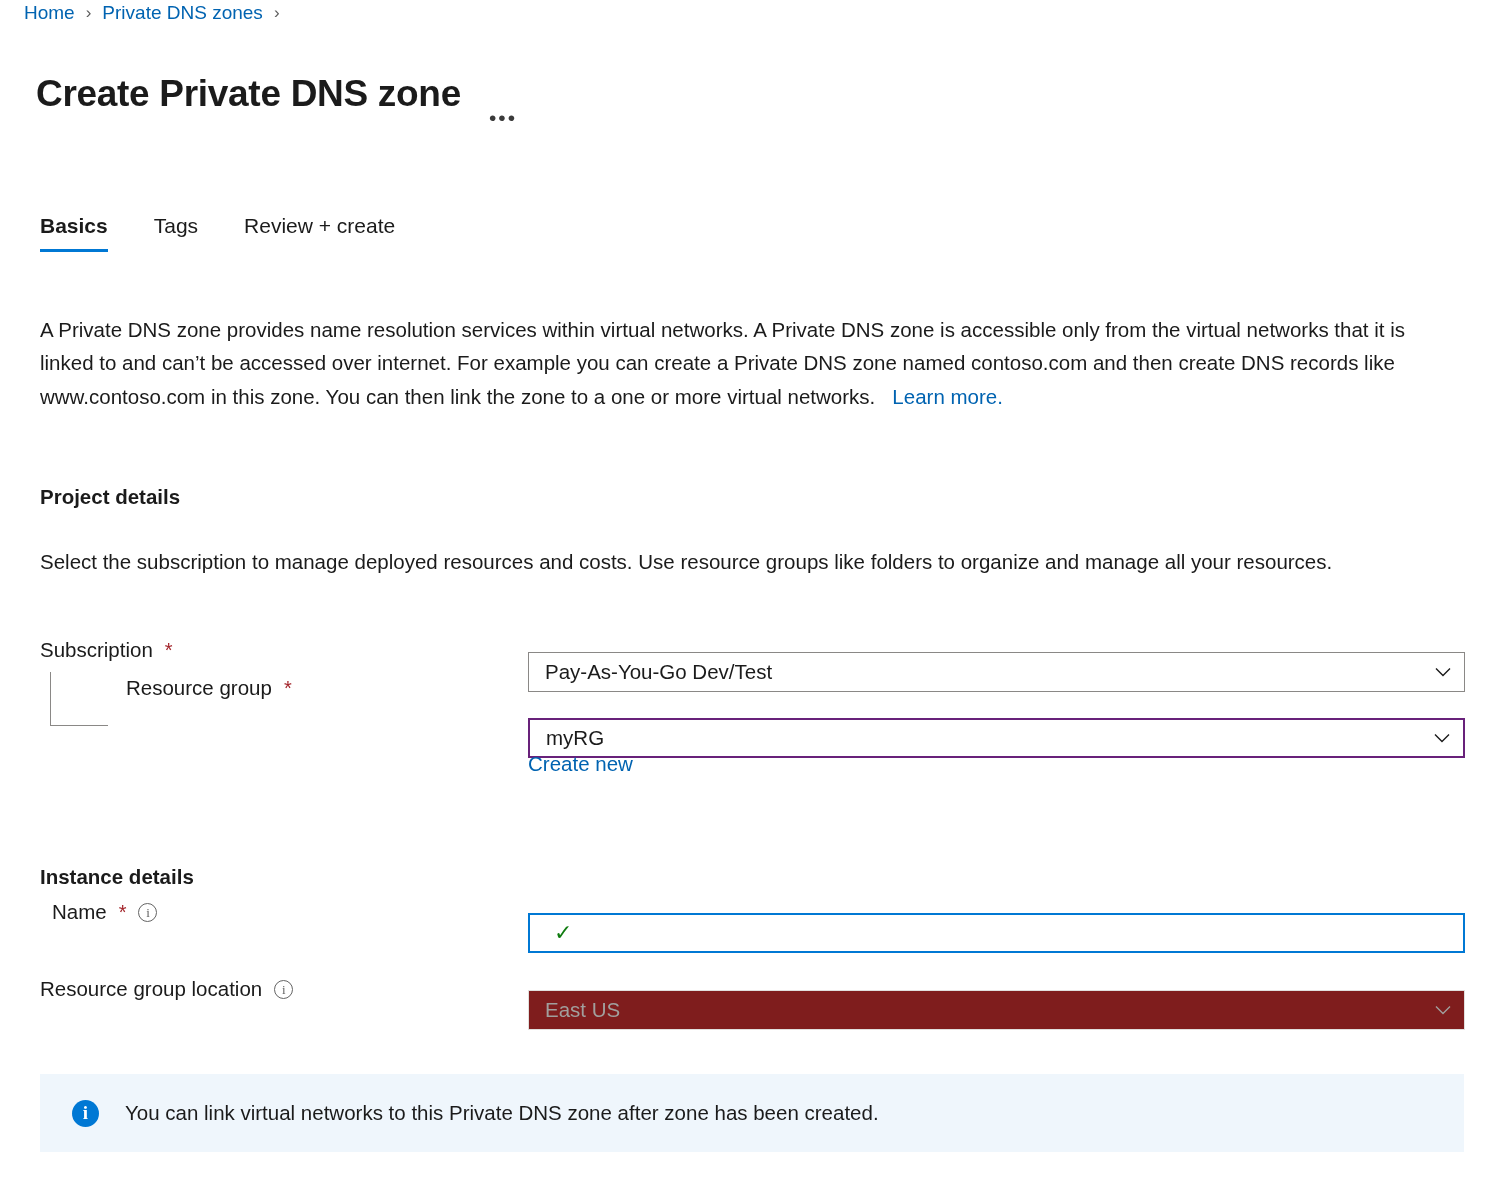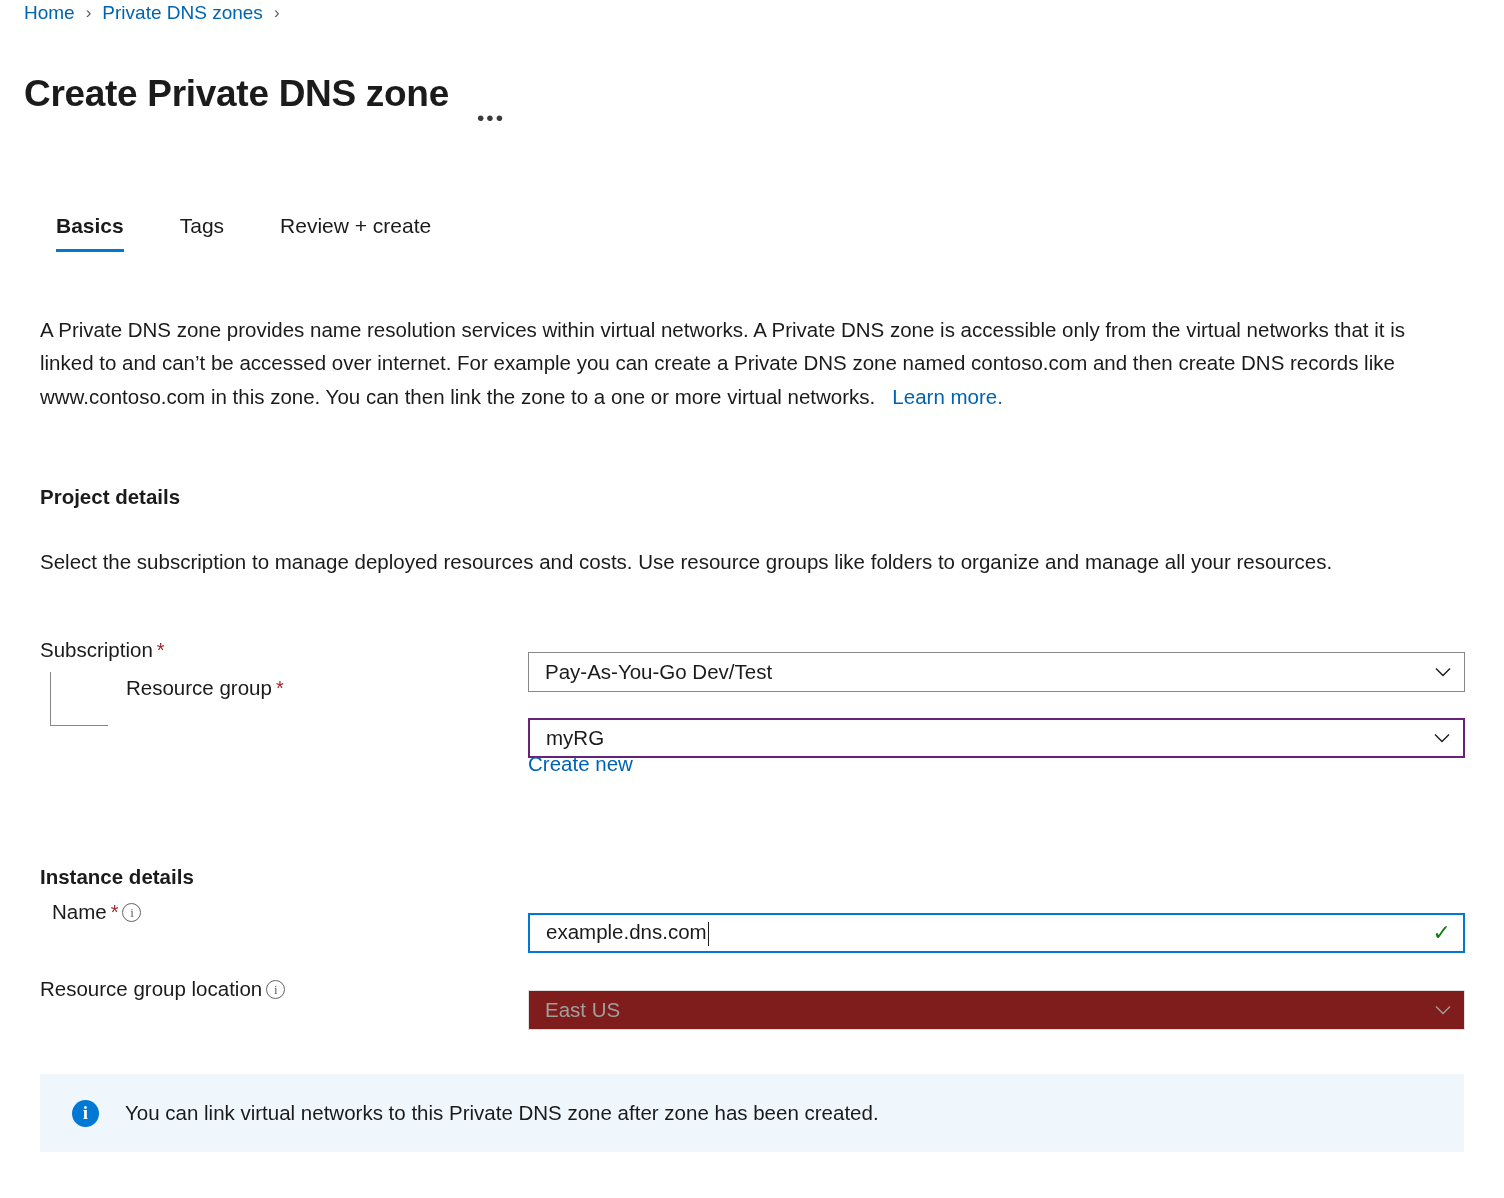--- a/index.html
+++ b/index.html
@@ -26,21 +26,21 @@
   .breadcrumb .sep {
     color: #5c5c5c;
     margin: 0 11px;
     font-size: 17px;
     display: inline-block;
   }
 
   
   .title-row {
     position: absolute;
-    left: 24px; top: 48px;
+    left: 36px; top: 48px;
     display: flex; align-items: flex-end;
   }
   .title {
     font-size: 37px;
     font-weight: 600;
     letter-spacing: -0.3px;
     color: #1b1b1b;
     line-height: 1.15;
   }
   .ellipsis-btn {
@@ -49,23 +49,23 @@
     font-size: 21px;
     color: #3b3b3b;
     letter-spacing: 2px;
     cursor: pointer;
     line-height: 1;
   }
 
   
   .tabs {
     position: absolute;
-    left: 56px; top: 208px;
-    display: flex; align-items: center;
-    gap: 16px;
+    left: 40px; top: 208px;
+    display: flex; align-items: center;
+    gap: 6px;
   }
   .tab {
     font-size: 21px;
     color: #1b1b1b;
     padding: 6px 0 14px 0;
     margin-right: 40px;
     cursor: pointer;
     position: relative;
     white-space: nowrap;
   }
@@ -108,21 +108,21 @@
     line-height: 33.5px;
     color: #1b1b1b;
   }
 
   
   .form-label {
     position: absolute;
     font-size: 20.5px;
     color: #1b1b1b;
     display: flex; align-items: center;
-    gap: 4px;
+    gap: 12px;
     white-space: nowrap;
   }
   .req { color: #a4262c; font-size: 20px; }
   .info-icon {
     display: inline-flex;
     align-items: center; justify-content: center;
     width: 19px; height: 19px;
     border: 1.3px solid #646464;
     border-radius: 50%;
     font-size: 13px;
@@ -274,21 +274,20 @@
   <a class="link-below" href="#">Create new</a>
 
   <h2 class="section-head" id="instance-details-head">Instance details</h2>
 
   <div class="form-label" style="left:52px; top:900px;">
     <span>Name</span>
     <span class="req">*</span>
     <span class="info-icon">i</span>
   </div>
   <div class="field focused-blue" style="top:889px;">
-    <span class="val"><span>example.dns.com</span><span class="caret"></span></span>
     <span class="check">✓</span>
   </div>
 
   <div class="form-label" style="left:40px; top:977px;">
     <span>Resource group location</span>
     <span class="info-icon">i</span>
   </div>
   <div class="field disabled" style="top:966px;">
     <span class="val">East US</span>
     <span class="chev">

